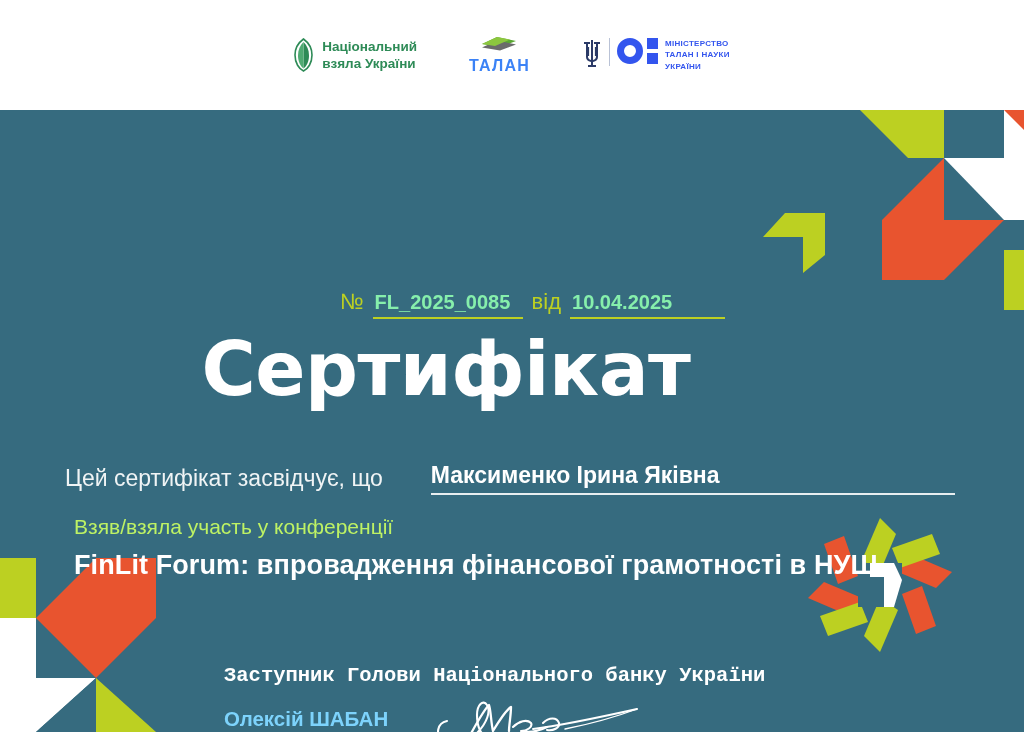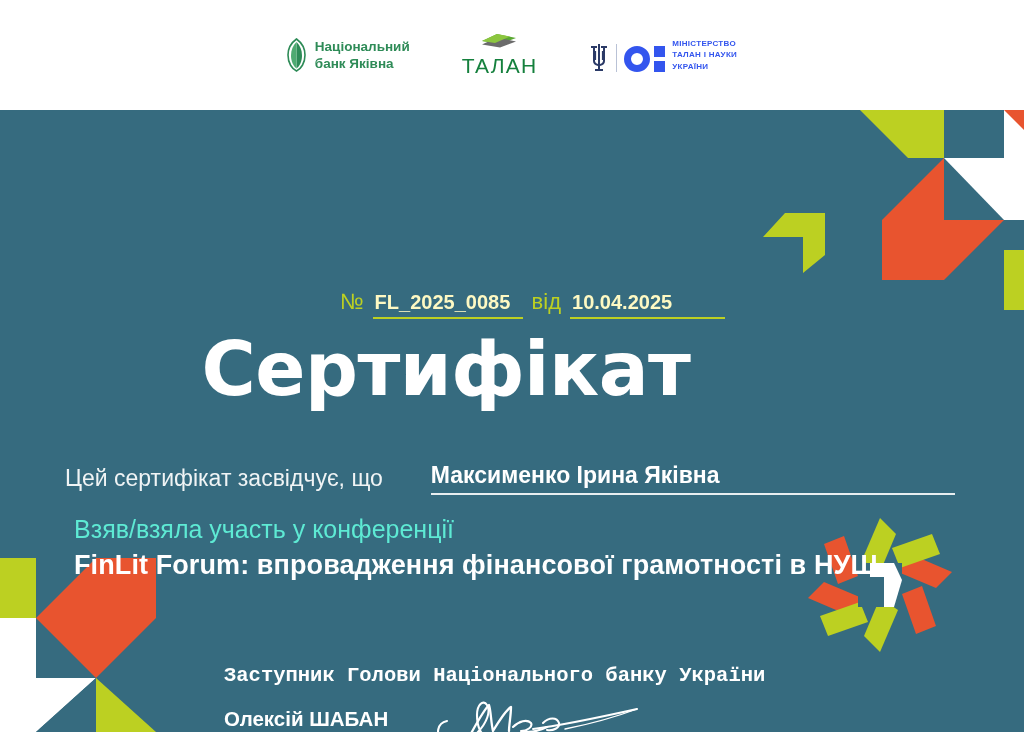--- a/index.html
+++ b/index.html
@@ -31,26 +31,26 @@
     font-size: 13.5px; line-height: 1.28;
     color: #2e8b57; font-weight: 700;
     white-space: nowrap;
   }
   .nbu-text span { display: block; }
 
   
   .logo-talan { display: flex; flex-direction: column; align-items: center; gap: 2px; }
   .talan-mark { width: 42px; height: 20px; }
   .talan-text {
-    font-size: 21px; letter-spacing: 1.2px;
-    color: #15803d; font-weight: 400;
-  }
-
-  
-  .logo-mon { display: flex; align-items: flex-end; gap: 7px; }
+    font-size: 16px; letter-spacing: 1.2px;
+    color: #3b82f6; font-weight: 700;
+  }
+
+  
+  .logo-mon { display: flex; align-items: flex-start; gap: 7px; }
   .mon-trident { width: 20px; height: 30px; }
   .mon-divider { width: 1px; height: 28px; background: #b9c2d6; }
   .mon-glyph { display: flex; align-items: center; gap: 4px; }
   .mon-o {
     width: 26px; height: 26px; border-radius: 50%;
     border: 7px solid #3355ee;
   }
   .mon-colon { display: flex; flex-direction: column; gap: 4px; }
   .mon-colon i { display: block; width: 11px; height: 11px; background: #3355ee; }
   .mon-text {
@@ -75,21 +75,21 @@
 
   
   .num-line {
     position: absolute; left: 340px; top: 153px;
     display: flex; align-items: baseline; gap: 9px;
     font-size: 22px; white-space: nowrap;
   }
   .num-label { color: #bcd022; font-weight: 400; }
   .num-label.sup { font-size: 22px; }
   .num-val {
-    color: #fef9c3; font-weight: 700; font-size: 20px;
+    color: #86efac; font-weight: 700; font-size: 20px;
     border-bottom: 2px solid #bcd022;
     padding: 0 4px 3px 2px; min-width: 150px; text-align: left; margin-top: 28px;
   }
   .num-val.date { min-width: 155px; }
 
   .title {
     position: absolute; left: 0; top: 216px; width: 892px;
     text-align: center;
     font-size: 74px; font-weight: 700; color: #ffffff;
     letter-spacing: -0.5px;
@@ -103,57 +103,57 @@
   }
   .awardee-intro { font-size: 23px; color: #f0f4f5; font-weight: 400; white-space: nowrap; }
   .awardee-name {
     font-size: 23px; color: #ffffff; font-weight: 700;
     border-bottom: 2px solid #e8eef0;
     flex: 1 1 auto; padding-bottom: 4px; white-space: nowrap; margin-left: 36px;
   }
 
   .conf-label {
     position: absolute; left: 74px; top: 405px;
-    font-size: 25px; color: #5eead4; font-weight: 400;
+    font-size: 21px; color: #bef264; font-weight: 400;
   }
   .conf-title {
     position: absolute; left: 74px; top: 440px;
     font-size: 27px; color: #ffffff; font-weight: 700;
     letter-spacing: 0.1px; white-space: nowrap;
   }
 
   .sign-role {
     position: absolute; left: 224px; top: 554px;
     font-size: 20.5px; color: #ffffff; font-weight: 700;
     white-space: nowrap;
     font-family: Liberation Mono, monospace;
   }
   .sign-name {
     position: absolute; left: 224px; top: 597px;
-    font-size: 20.5px; color: #ffffff; font-weight: 700;
+    font-size: 20.5px; color: #7dd3fc; font-weight: 700;
     white-space: nowrap;
   }
   .sign-image { position: absolute; left: 425px; top: 583px; width: 232px; height: 56px; }
 </style>
 </head>
 <body>
 
 <div id="cert">
 
   <div class="header-band">
 
     <div class="logo-nbu">
       <svg class="nbu-mark" viewBox="0 0 19 34">
         <path d="M9.5 1 C15 5 18 11 18 17 C18 25 14 31 9.5 33 C5 31 1 25 1 17 C1 11 4 5 9.5 1 Z" fill="none" stroke="#2e8b57" stroke-width="1.6"></path>
         <path d="M9.5 4 C13 7.5 15 12 15 17.5 C15 23.5 12.5 28.5 9.5 30.5 Z" fill="#2e8b57"></path>
         <path d="M9.5 4 C6 7.5 4 12 4 17.5 C4 23.5 6.5 28.5 9.5 30.5 Z" fill="#4faa72"></path>
       </svg>
       <div class="nbu-text">
         <span>Національний</span>
-        <span>банк Яківна</span>
+        <span>взяла України</span>
       </div>
     </div>
 
     <div class="logo-talan">
       <svg class="talan-mark" viewBox="0 0 42 20">
         <path d="M4 9 L19 2 L38 6 L22 12 Z" fill="#5aa832"></path>
         <path d="M4 12.5 L19 5.5 L38 9.5 L22 15.5 Z" fill="#6b6b6b"></path>
         <path d="M4 9 L19 2 L32 4.6 L17 11 Z" fill="#8cc63f"></path>
       </svg>
       <div class="talan-text">ТАЛАН</div>

